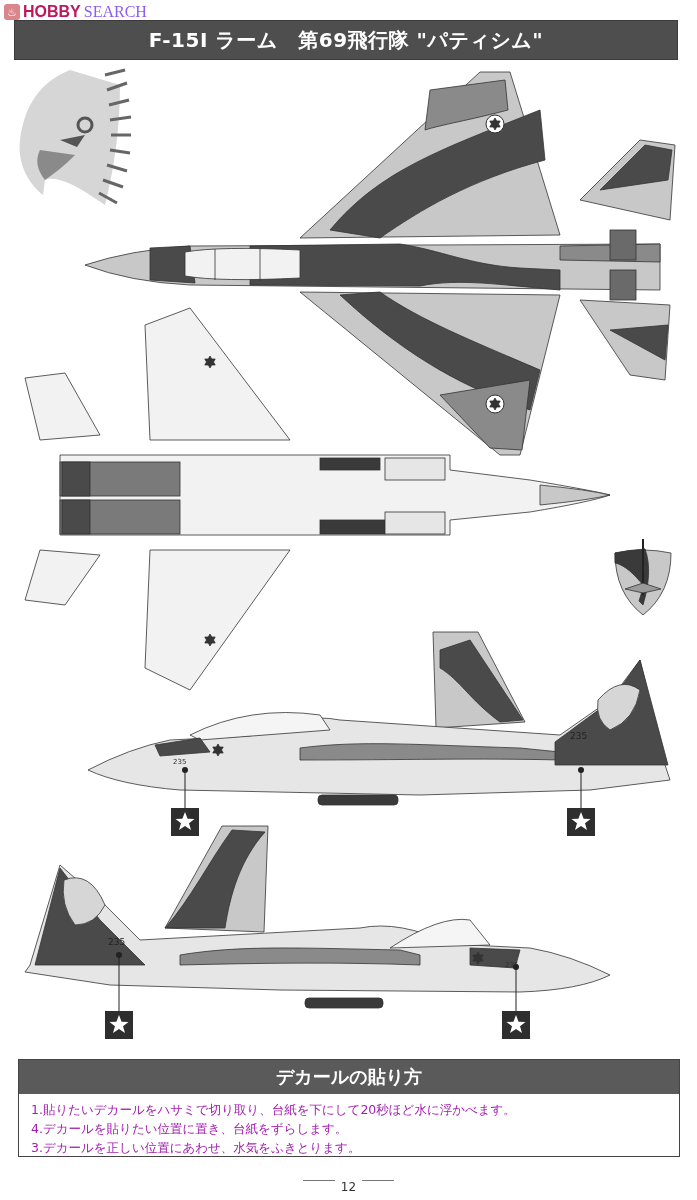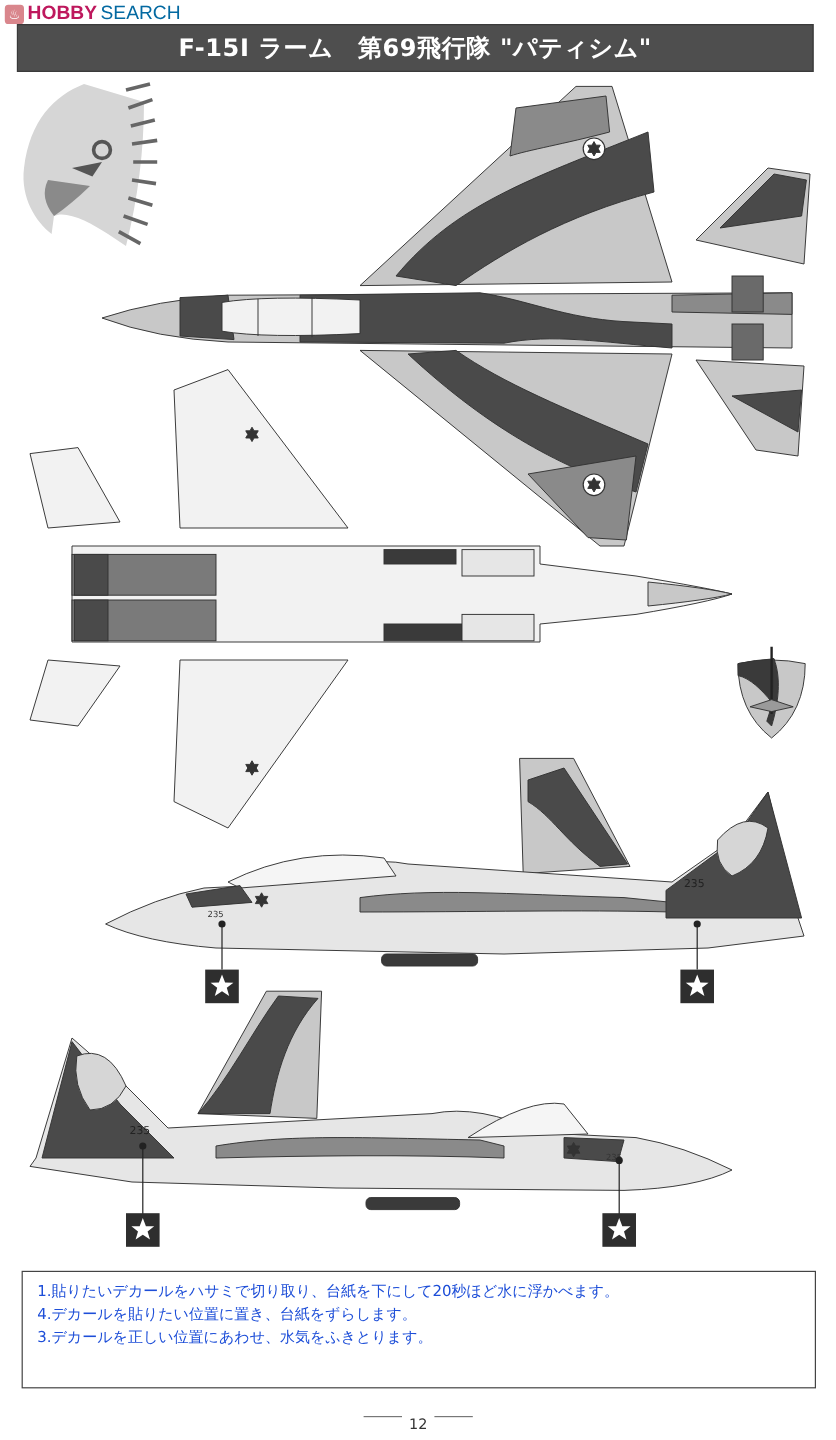--- a/index.html
+++ b/index.html
@@ -2,32 +2,32 @@
 <html><head>
 <meta charset="utf-8">
 <style>
   html, body { margin: 0; padding: 0; background: #ffffff; }
   body { width: 697px; height: 1200px; position: relative; overflow: hidden;
          font-family: "DejaVu Sans", "Liberation Sans", sans-serif; color: #222; }
   .watermark { position: absolute; left: 4px; top: 2px; height: 20px; display: flex; align-items: center; gap: 3px; }
   .wm-logo { width: 16px; height: 16px; background: #d9868c; border-radius: 3px; display: inline-flex;
              align-items: center; justify-content: center; color: #fff; font-size: 11px; font-weight: bold; }
   .wm-text1 { color: #be185d; font-family: "Liberation Sans", sans-serif; font-size: 16px; font-weight: bold; letter-spacing: 0px; }
-  .wm-text2 { color: #0369a1; font-family: Liberation Sans, sans-serif; font-size: 16px; letter-spacing: 0px; }
+  .wm-text2 { color: #8b5cf6; font-family: Liberation Serif, serif; font-size: 16px; letter-spacing: 0px; }
   .title-bar { position: absolute; left: 14px; top: 20px; width: 664px; height: 40px;
                background: #4e4e4e; display: flex; align-items: center; justify-content: center;
                box-shadow: inset 0 0 0 1px #3a3a3a; }
   .title-bar span { color: #fff; font-family: "DejaVu Sans", sans-serif; font-weight: bold; font-size: 20px; letter-spacing: 0.5px; }
   .art { position: absolute; left: 0; top: 60px; width: 697px; height: 995px; }
   .instructions { position: absolute; left: 18px; top: 1059px; width: 660px; height: 96px;
                   border: 1px solid #444; background: #fff; }
   .instr-header { height: 34px; background: #5a5a5a; display: flex; align-items: center; justify-content: center; }
   .instr-header span { color: #fff; font-weight: bold; font-size: 18px; font-family: "DejaVu Sans", sans-serif; }
   .instr-list { margin: 0; padding: 6px 0 0 12px; list-style: none; }
-  .instr-list li { font-size: 12.5px; line-height: 19px; color: #1d4ed8; font-family: "DejaVu Sans", sans-serif; }
+  .instr-list li { font-size: 12.5px; line-height: 19px; color: #a21caf; font-family: "DejaVu Sans", sans-serif; }
   .page-num { position: absolute; left: 0; width: 697px; top: 1180px; display: flex; justify-content: center; gap: 6px; }
   .page-num .dash { width: 32px; height: 1px; background: #777; }
   .page-num span { font-size: 12px; color: #333; font-family: "DejaVu Sans", sans-serif; }
 </style>
 </head>
 <body>
 
 <div class="watermark">
   <span class="wm-logo">♨</span>
   <span class="wm-text1">HOBBY</span>
@@ -181,20 +181,23 @@
     <line x1="119" y1="955" x2="119" y2="1012" stroke="#222" stroke-width="1"></line>
     <circle cx="119" cy="955" r="3" fill="#222"></circle>
     <use href="#starbox" x="119" y="1025"></use>
     <line x1="516" y1="967" x2="516" y2="1012" stroke="#222" stroke-width="1"></line>
     <circle cx="516" cy="967" r="3" fill="#222"></circle>
     <use href="#starbox" x="516" y="1025"></use>
   </g>
 </svg>
 
 <div class="instructions">
+  <div class="instr-header">
+    <span>デカールの貼り方</span>
+  </div>
   <ul class="instr-list">
     <li>1.貼りたいデカールをハサミで切り取り、台紙を下にして20秒ほど水に浮かべます。</li>
     <li>4.デカールを貼りたい位置に置き、台紙をずらします。</li>
     <li>3.デカールを正しい位置にあわせ、水気をふきとります。</li>
   </ul>
 </div>
 
 <div class="page-num">
   <div class="dash"></div>
   <span>12</span>

